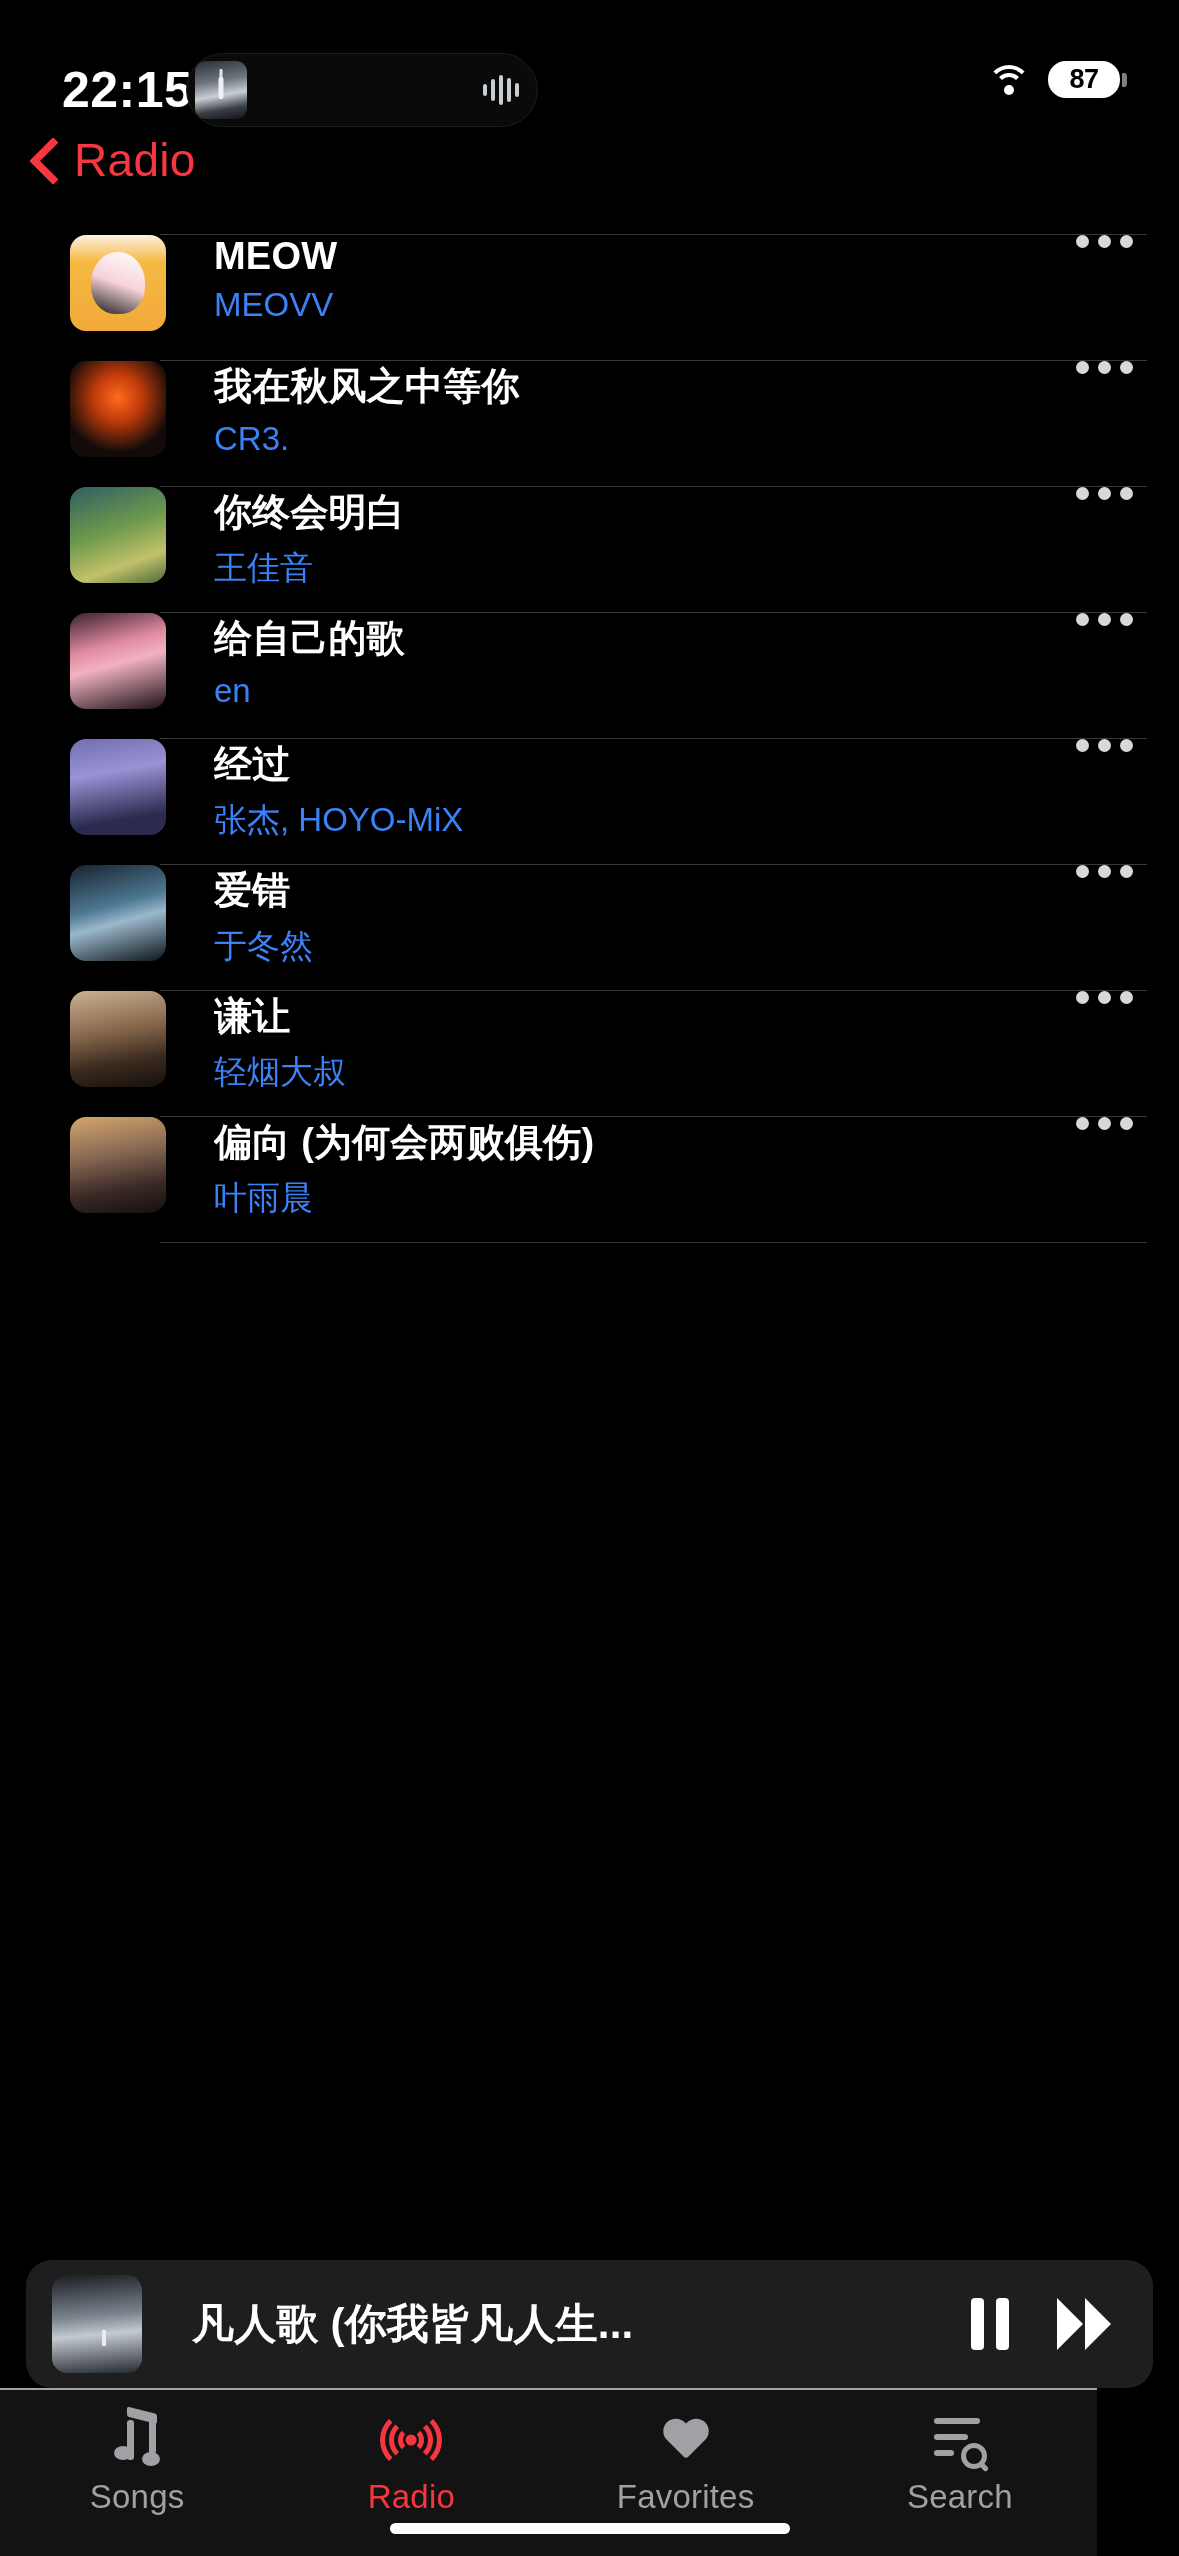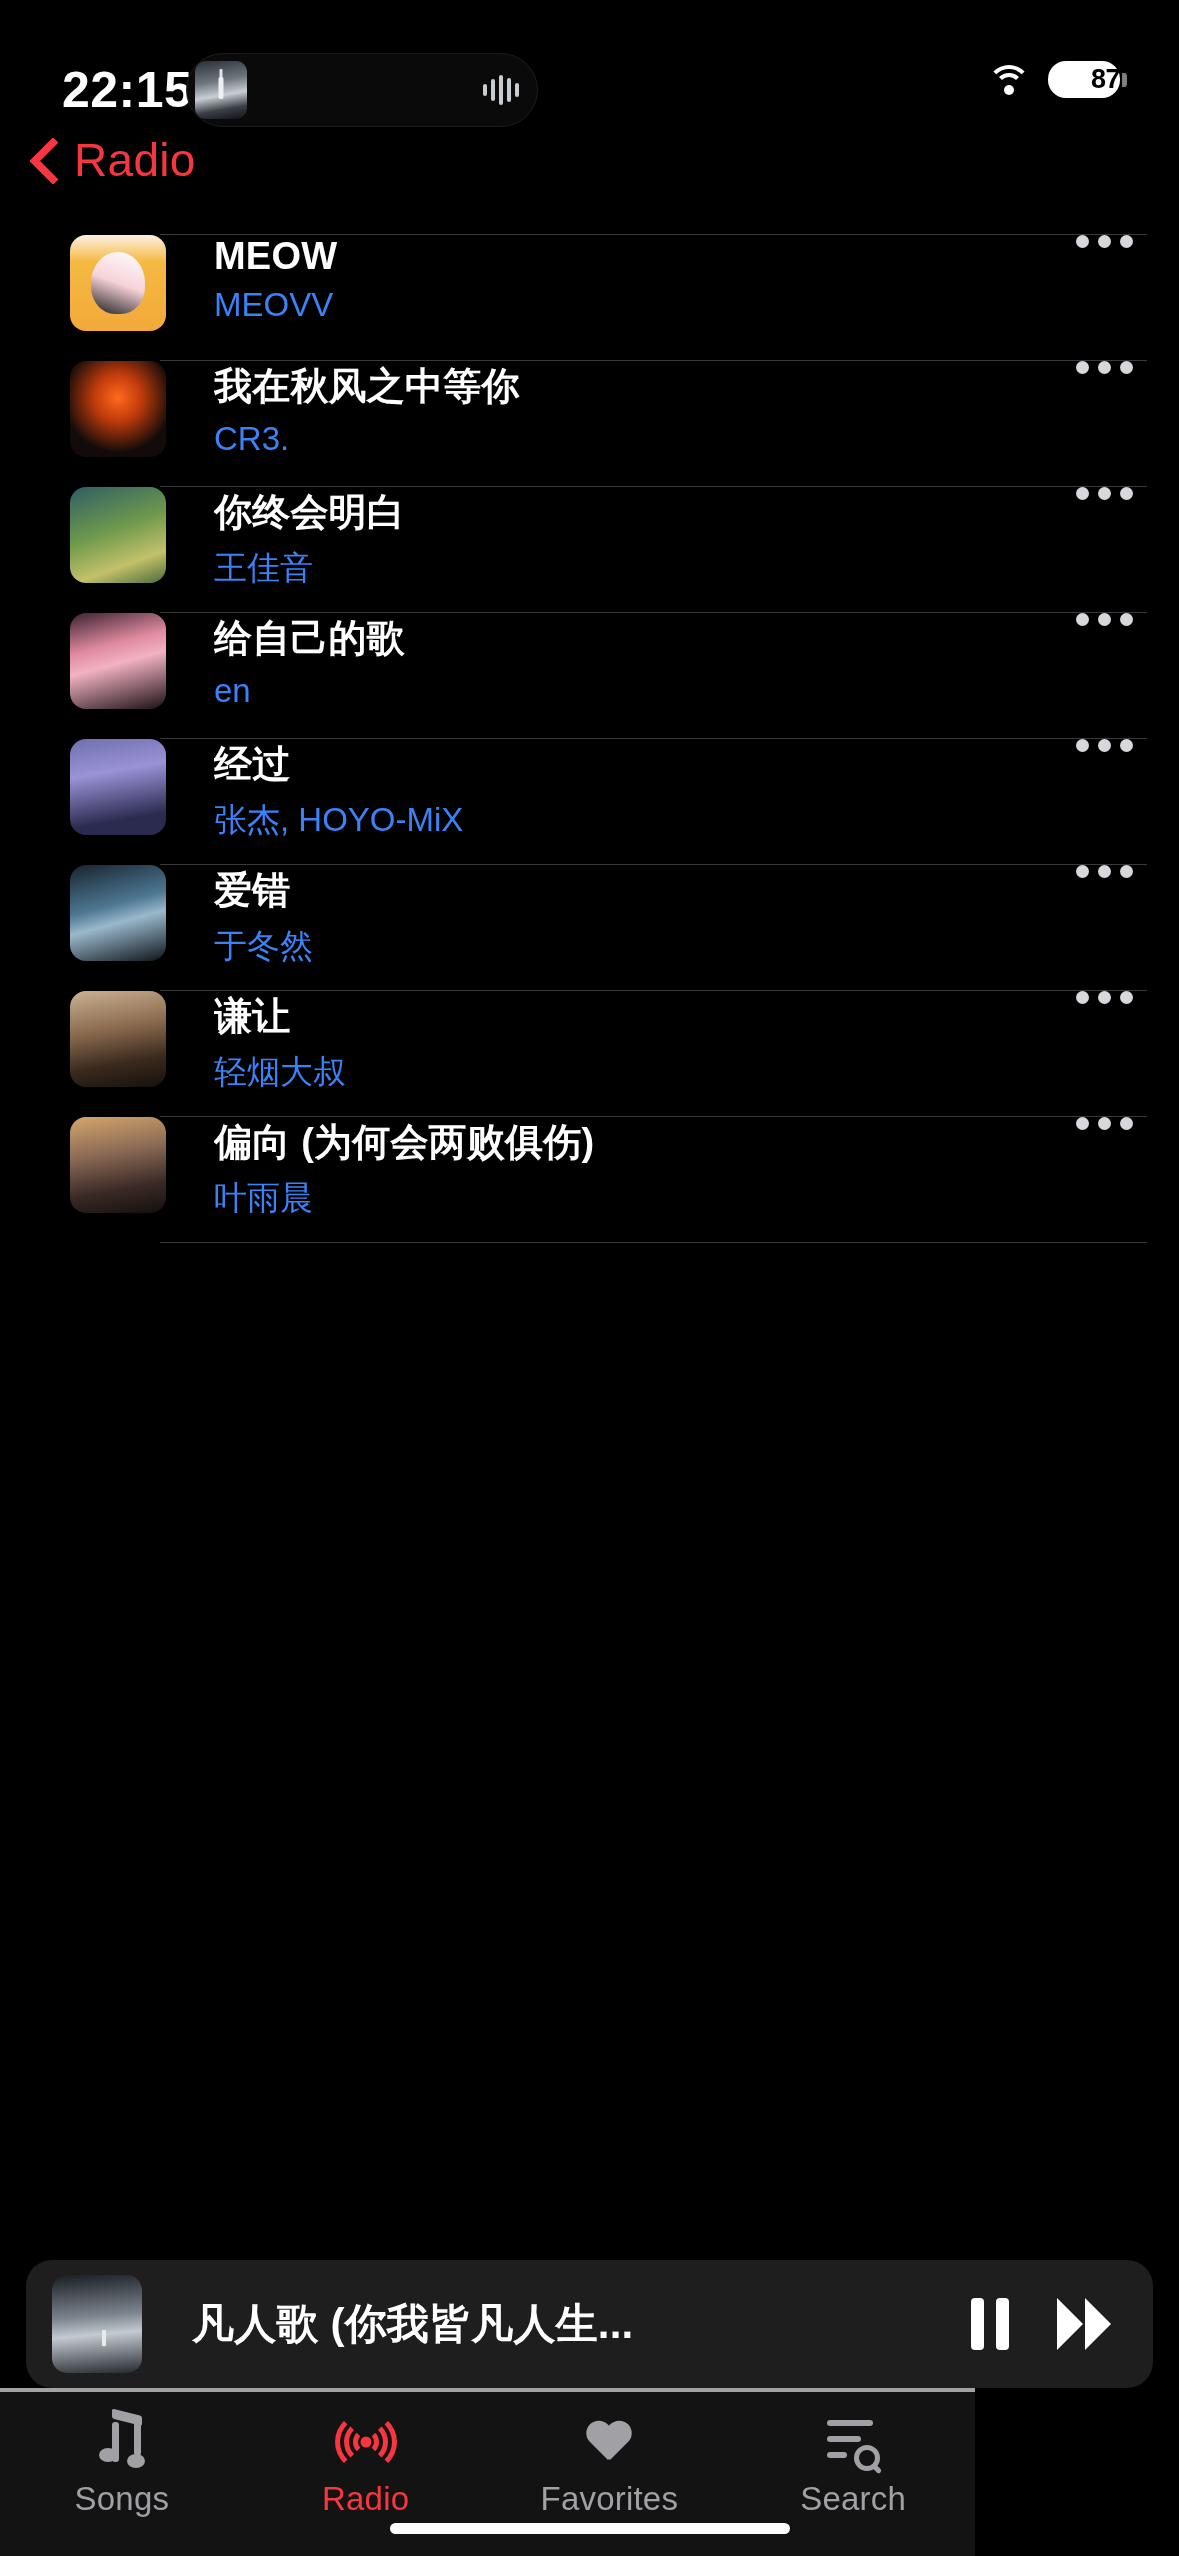--- a/index.html
+++ b/index.html
@@ -60,21 +60,21 @@
   .wifi-icon span.b{ width:28px; height:28px; top:10px; }
   .wifi-icon span.c{
     width:10px; height:10px; top:22px; border-radius:50%;
     background:#fff; border:none;
   }
   .batt{
     display:flex; align-items:center;
   }
   .batt-body{
     width:72px; height:37px; border-radius:18px; background:#fff;
-    display:flex; align-items:center; justify-content:flex-end;
+    display:flex; align-items:center; justify-content:center;
   }
   .batt-num{ font-size:27px; font-weight:700; color:#000; letter-spacing:-0.5px; }
   .batt-cap{
     width:5px; height:14px; background:#fff; opacity:.5;
     border-radius:0 3px 3px 0; margin-left:2px;
   }
 
   
   .navbar{
     position:absolute; top:115px; left:0; width:1179px; height:90px;
@@ -184,22 +184,22 @@
   .ic-pause i{ width:13px; height:52px; background:#fff; border-radius:4px; display:block; }
   .ic-fwd{ display:flex; gap:2px; cursor:pointer; }
   .ic-fwd i{
     width:0; height:0; display:block;
     border-top:26px solid transparent; border-bottom:26px solid transparent;
     border-left:26px solid #fff;
   }
 
   
   .tabbar{
-    position:absolute; left:0; bottom:0; width:975px; height:168px;
-    background:#131313; border-top:4px solid #a3a3a3;
+    position:absolute; left:0; bottom:0; width:1097px; height:168px;
+    background:#131313; border-top:2px solid #a3a3a3;
     display:flex; align-items:flex-start; padding-top:22px;
     z-index:45;
   }
   .tab{
     flex:1; display:flex; flex-direction:column; align-items:center; gap:10px;
     cursor:pointer;
   }
   .tab-ic{ height:56px; display:flex; align-items:center; justify-content:center; }
   .tab-lbl{ font-size:33px; color:#a0a0a5; letter-spacing:0.2px; }
   .tab.active .tab-lbl{ color:#f8363f; }

